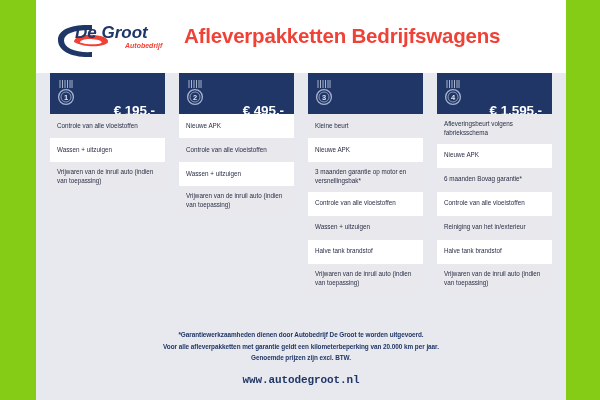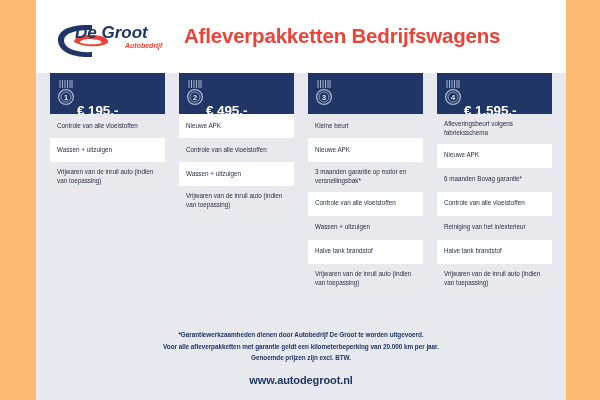--- a/index.html
+++ b/index.html
@@ -11,21 +11,21 @@
     width: 600px;
     height: 400px;
     overflow: hidden;
     font-family: "Liberation Sans", sans-serif;
   }
 
   #stage {
     position: relative;
     width: 600px;
     height: 400px;
-    background: #fdba74;
+    background: #84cc16;
   }
 
   
   .page {
     position: absolute;
     left: 36px;
     top: 0px;
     width: 530px;
     height: 400px;
     background: #e8e9ee;
@@ -89,21 +89,21 @@
     align-items: center;
     padding: 0 6px 0 5px;
     box-sizing: border-box;
   }
 
   .medal { width: 22px; height: 30px; flex: 0 0 22px; }
   .medal svg { display: block; }
 
   .price {
     flex: 1 1 auto;
-    text-align: left;
+    text-align: right;
     color: #ffffff;
     font-size: 13.5px;
     font-weight: 700;
     letter-spacing: -0.1px;
     white-space: nowrap;
     padding-right: 4px;
     margin-top: 33px;
   }
 
   .card-body {
@@ -140,20 +140,21 @@
     color: #1f3667;
     line-height: 1.75;
     letter-spacing: -0.05px;
   }
   .site {
     margin-top: 11px;
     font-size: 11px;
     font-weight: 700;
     color: #1f3667;
     letter-spacing: -0.1px;
+    font-family: Liberation Mono, monospace;
   }
 </style>
 </head>
 <body>
 
 <div id="stage">
   <div class="page">
 
     <div class="header">
 

